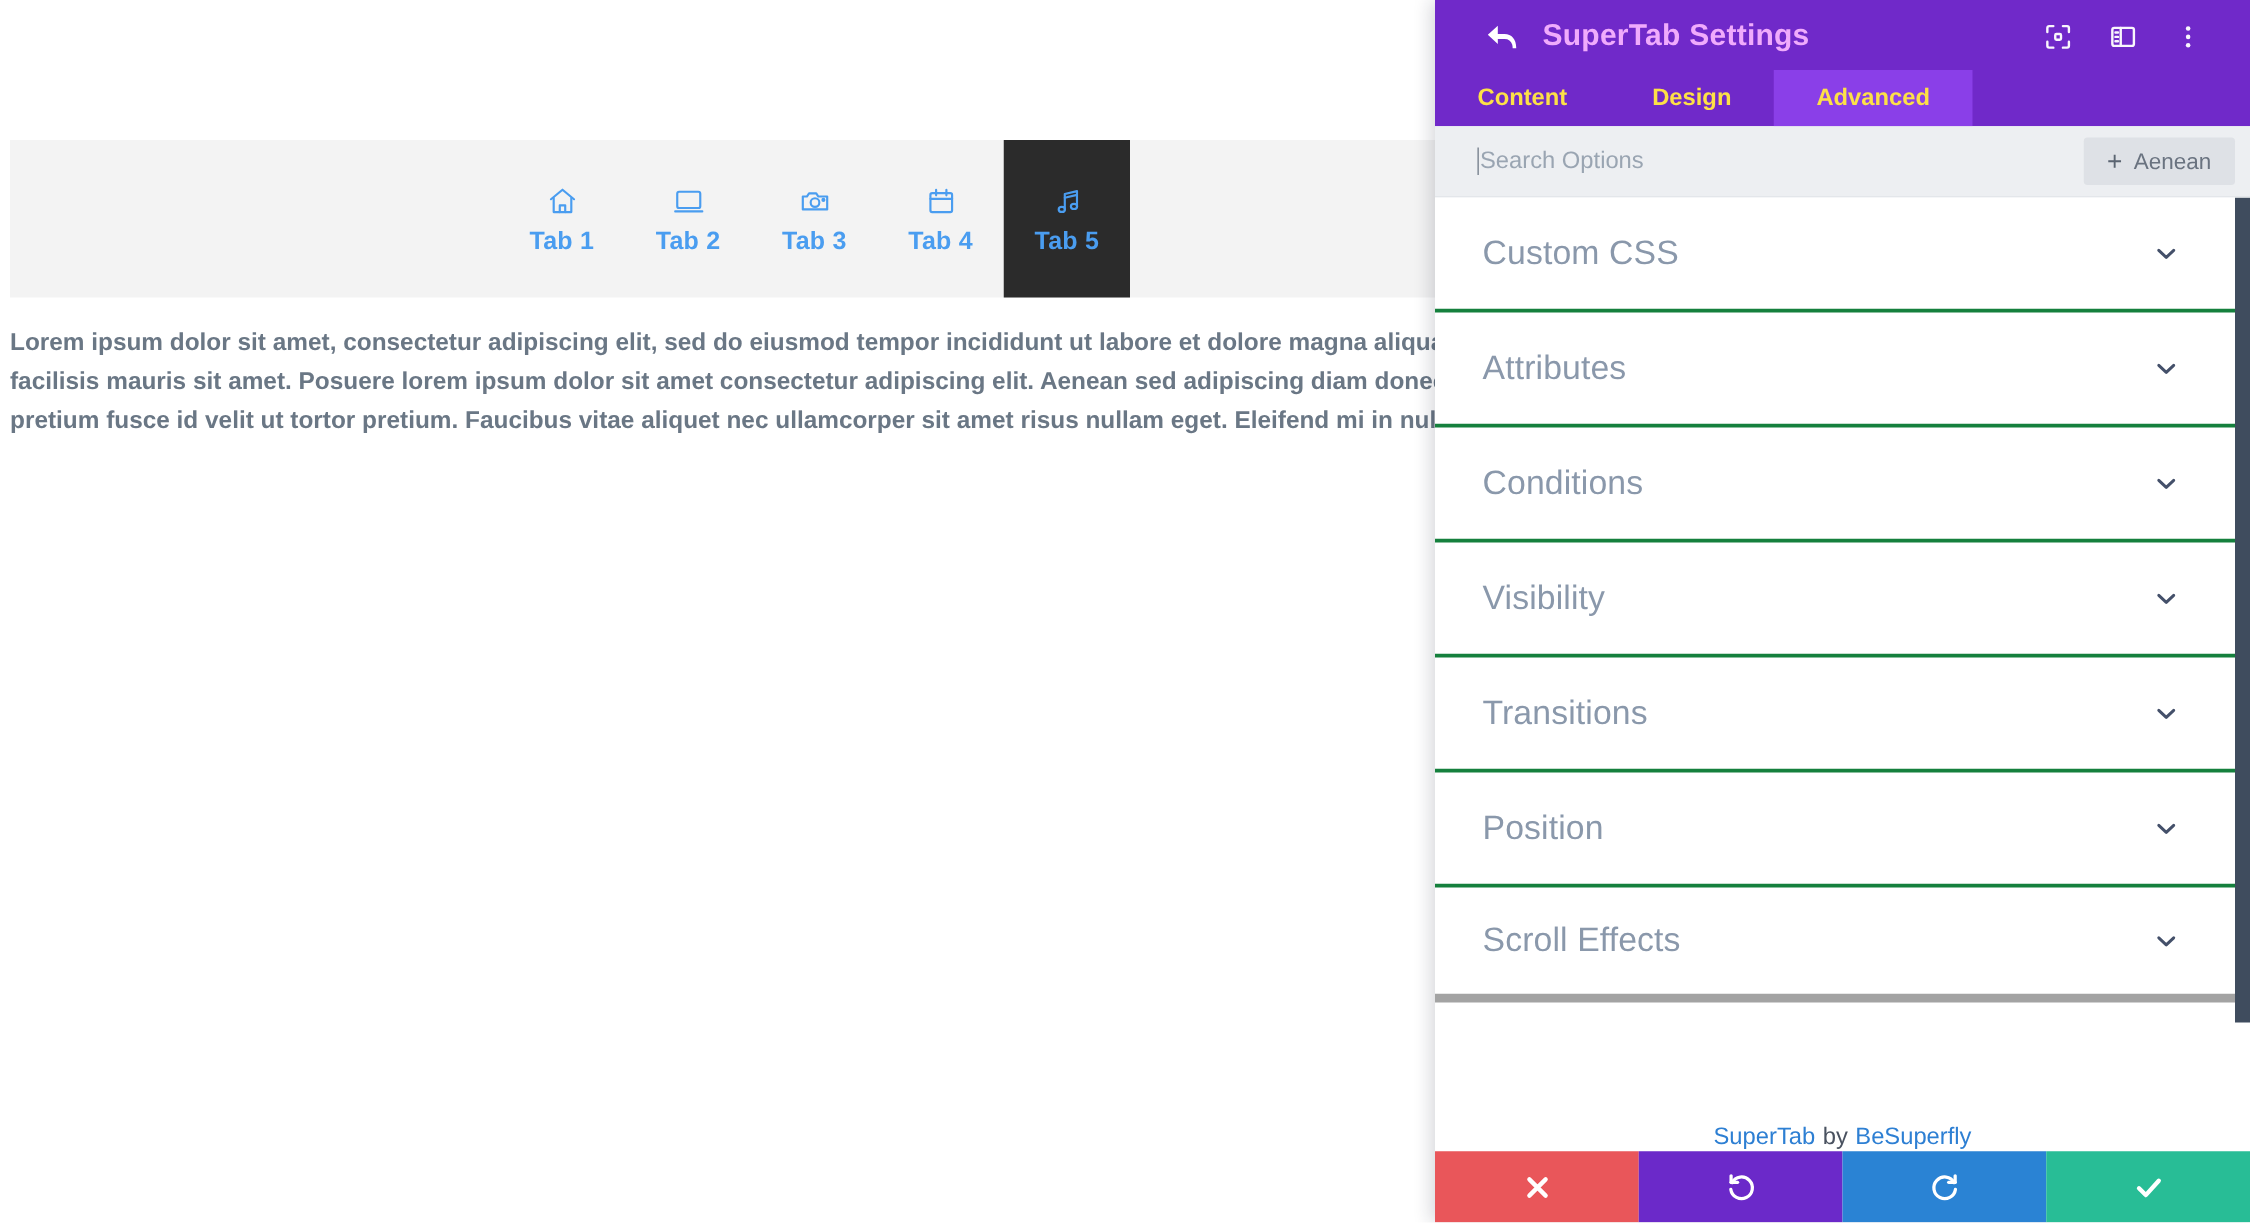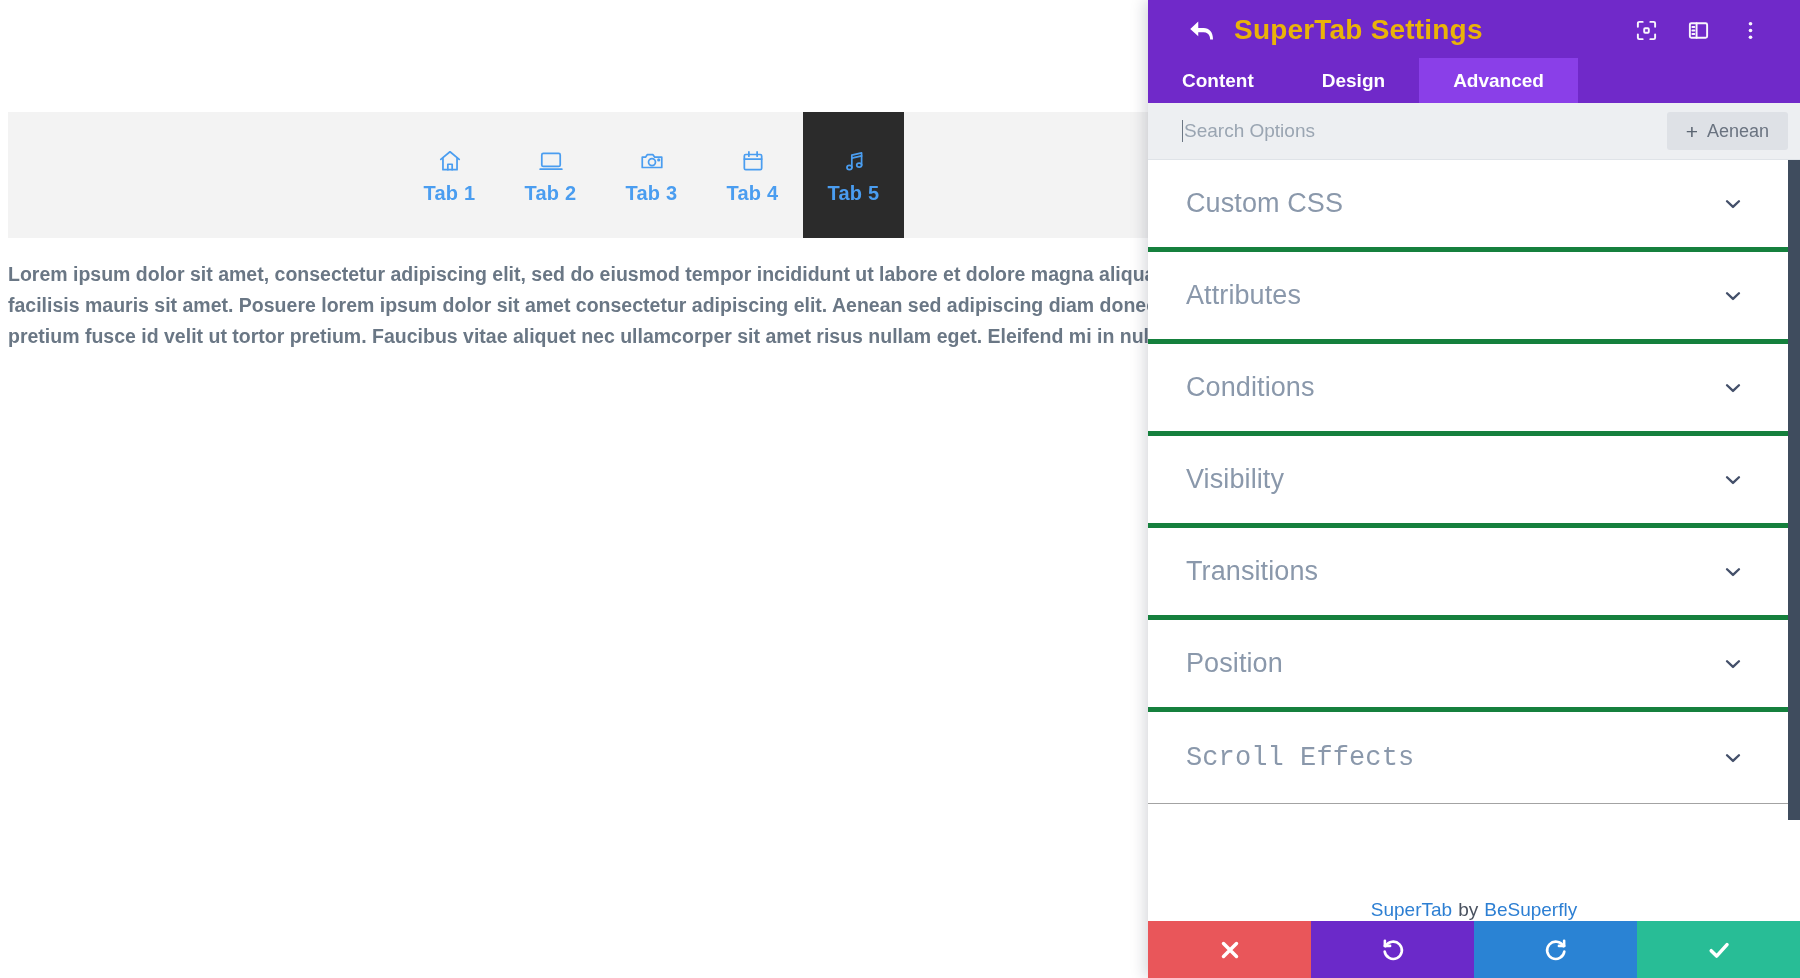--- a/index.html
+++ b/index.html
@@ -109,23 +109,23 @@
   }
   .back-icon {
     width: 30px; height: 30px;
     color: #ffffff;
     margin-right: 18px;
     flex: 0 0 auto;
     cursor: pointer;
   }
   .back-icon svg { display: block; width: 100%; height: 100%; }
   .panel-title {
-    font-size: 28px;
+    font-size: 24px;
     font-weight: bold;
-    color: #eab308;
+    color: #f0abfc;
     letter-spacing: .2px;
     white-space: nowrap;
   }
   .header-icons {
     margin-left: auto;
     display: flex;
     align-items: center;
     gap: 29px;
   }
   .hdr-icon {
@@ -157,21 +157,21 @@
     height: 45px;
   }
   .panel-tab {
     flex: 0 0 auto;
     padding: 0 34px;
     display: flex;
     align-items: center;
     justify-content: center;
     font-size: 19px;
     font-weight: bold;
-    color: #ffffff;
+    color: #fde047;
     cursor: pointer;
     white-space: nowrap;
   }
   .panel-tab.active { background: #8a3fe8; }
 
   .search-row {
     display: flex;
     align-items: center;
     background: #edeff2;
     border-bottom: 1px solid #dfe3e8;
@@ -220,24 +220,24 @@
     position: relative;
     overflow: hidden;
     background: #ffffff;
   }
   .accordion-list { width: 100%; }
   .accordion-row {
     height: 92px;
     display: flex;
     align-items: center;
     padding: 0 56px 0 38px;
-    border-bottom: 5px solid #15803d;
-    cursor: pointer;
-  }
-  .accordion-row:last-child { border-bottom: 1px solid #a3a3a3; font-family: Liberation Mono, monospace; }
+    border-bottom: 3px solid #15803d;
+    cursor: pointer;
+  }
+  .accordion-row:last-child { border-bottom: 7px solid #a3a3a3; }
   .accordion-label {
     font-size: 27px;
     color: #8a98ab;
     font-weight: normal;
     letter-spacing: .1px;
   }
   .accordion-chevron {
     margin-left: auto;
     width: 22px; height: 22px;
     color: #44506a;

